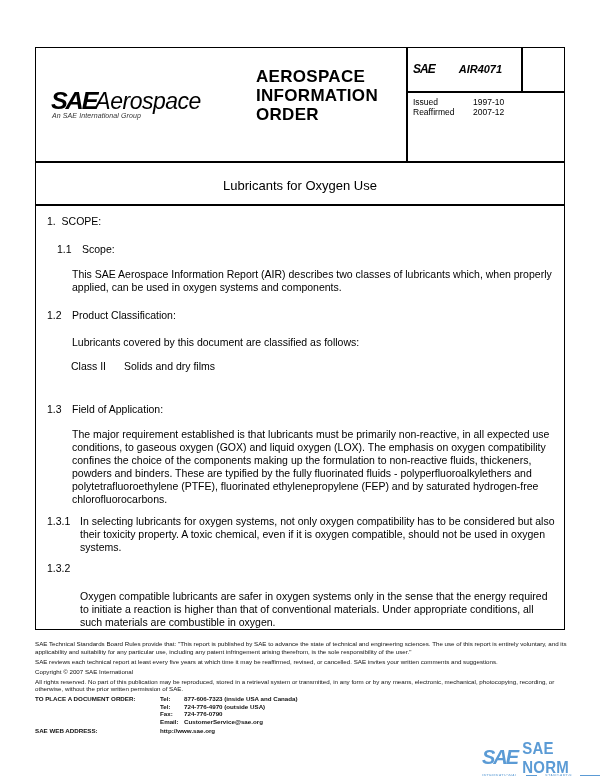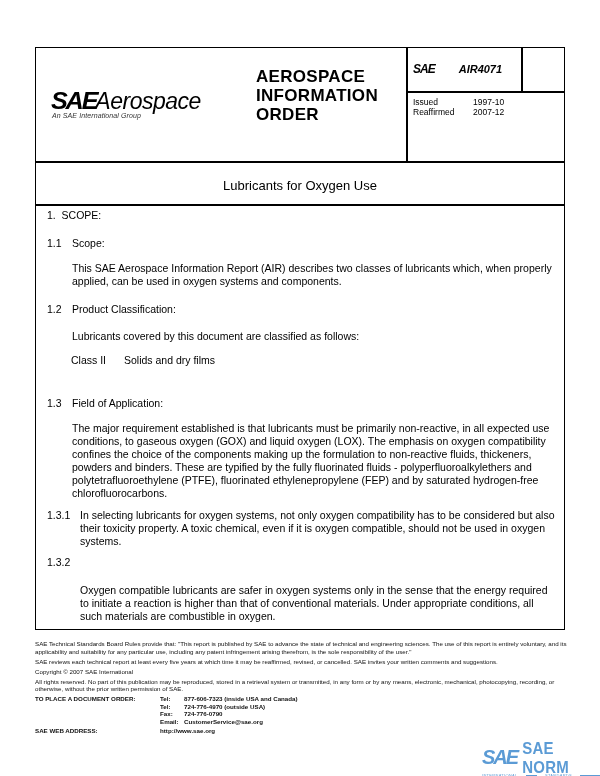--- a/index.html
+++ b/index.html
@@ -12,21 +12,21 @@
   .logo-sae { font-family:"Liberation Sans", sans-serif; font-weight:bold; font-style:italic; font-size:24px; letter-spacing:-2px; transform:scaleX(1.05); display:inline-block; }
   .logo-aero { font-family:"Liberation Sans", sans-serif; font-style:italic; font-size:23px; letter-spacing:-0.5px; }
   .logo-sub { font-size:7px; font-style:italic; color:#333; margin-top:-3px; letter-spacing:0.1px; }
   .report-title { left:256px; top:67px; font-weight:bold; font-size:17px; line-height:19px; letter-spacing:0.3px; }
   .sae-mini { font-weight:bold; font-style:italic; font-size:12px; letter-spacing:-1px; }
   .docnum { left:413px; top:62px; font-size:11px; }
   .docnum .num { font-weight:bold; margin-left:24px;font-style:italic; }
   .dates { left:413px; top:97px; font-size:8.5px; line-height:10px; }
   .dates .row span:first-child { display:inline-block; width:60px; }
   .doc-title { left:35px; width:530px; top:178px; text-align:center; font-size:13px; }
-  .body { left:47px; top:209px; width:510px; font-size:10.5px; line-height:13px; }
+  .body { left:47px; top:215px; width:510px; font-size:10.5px; line-height:13px; }
   .sec { position:absolute; left:0; }
   .num { display:inline-block; }
   .footer { left:35px; top:640px; width:540px; font-size:6.2px; line-height:7.5px; color:#111; }
   .footer p { margin:0 0 2.5px 0; }
   .order { font-weight:bold; }
   .watermark { left:482px; top:740px; }
 </style>
 </head>
 <body>
 
@@ -58,21 +58,21 @@
 </div>
 
 <div class="abs doc-title">Lubricants for Oxygen Use</div>
 
 <div class="abs body" style="height:410px;">
   <div class="sec" style="top:0;">
     <span>1.</span>&nbsp;&nbsp;<span>SCOPE:</span>
   </div>
 
   <div class="sec" style="top:28px;">
-    <span style="display:inline-block;width:25px;">1.1</span><span>Scope:</span>
+    <span style="display:inline-block;width:25px;margin-left:10px;">1.1</span><span>Scope:</span>
   </div>
   <div class="sec" style="top:53px;left:25px;width:480px;">This SAE Aerospace Information Report (AIR) describes two classes of lubricants which, when properly applied, can be used in oxygen systems and components.</div>
 
   <div class="sec" style="top:94px;">
     <span style="display:inline-block;width:25px;">1.2</span><span>Product Classification:</span>
   </div>
   <div class="sec" style="top:121px;left:25px;">Lubricants covered by this document are classified as follows:</div>
   <div class="sec" style="top:145px;left:24px;">
     <div><span style="display:inline-block;width:53px;">Class II</span><span>Solids and dry films</span></div>
   </div>

